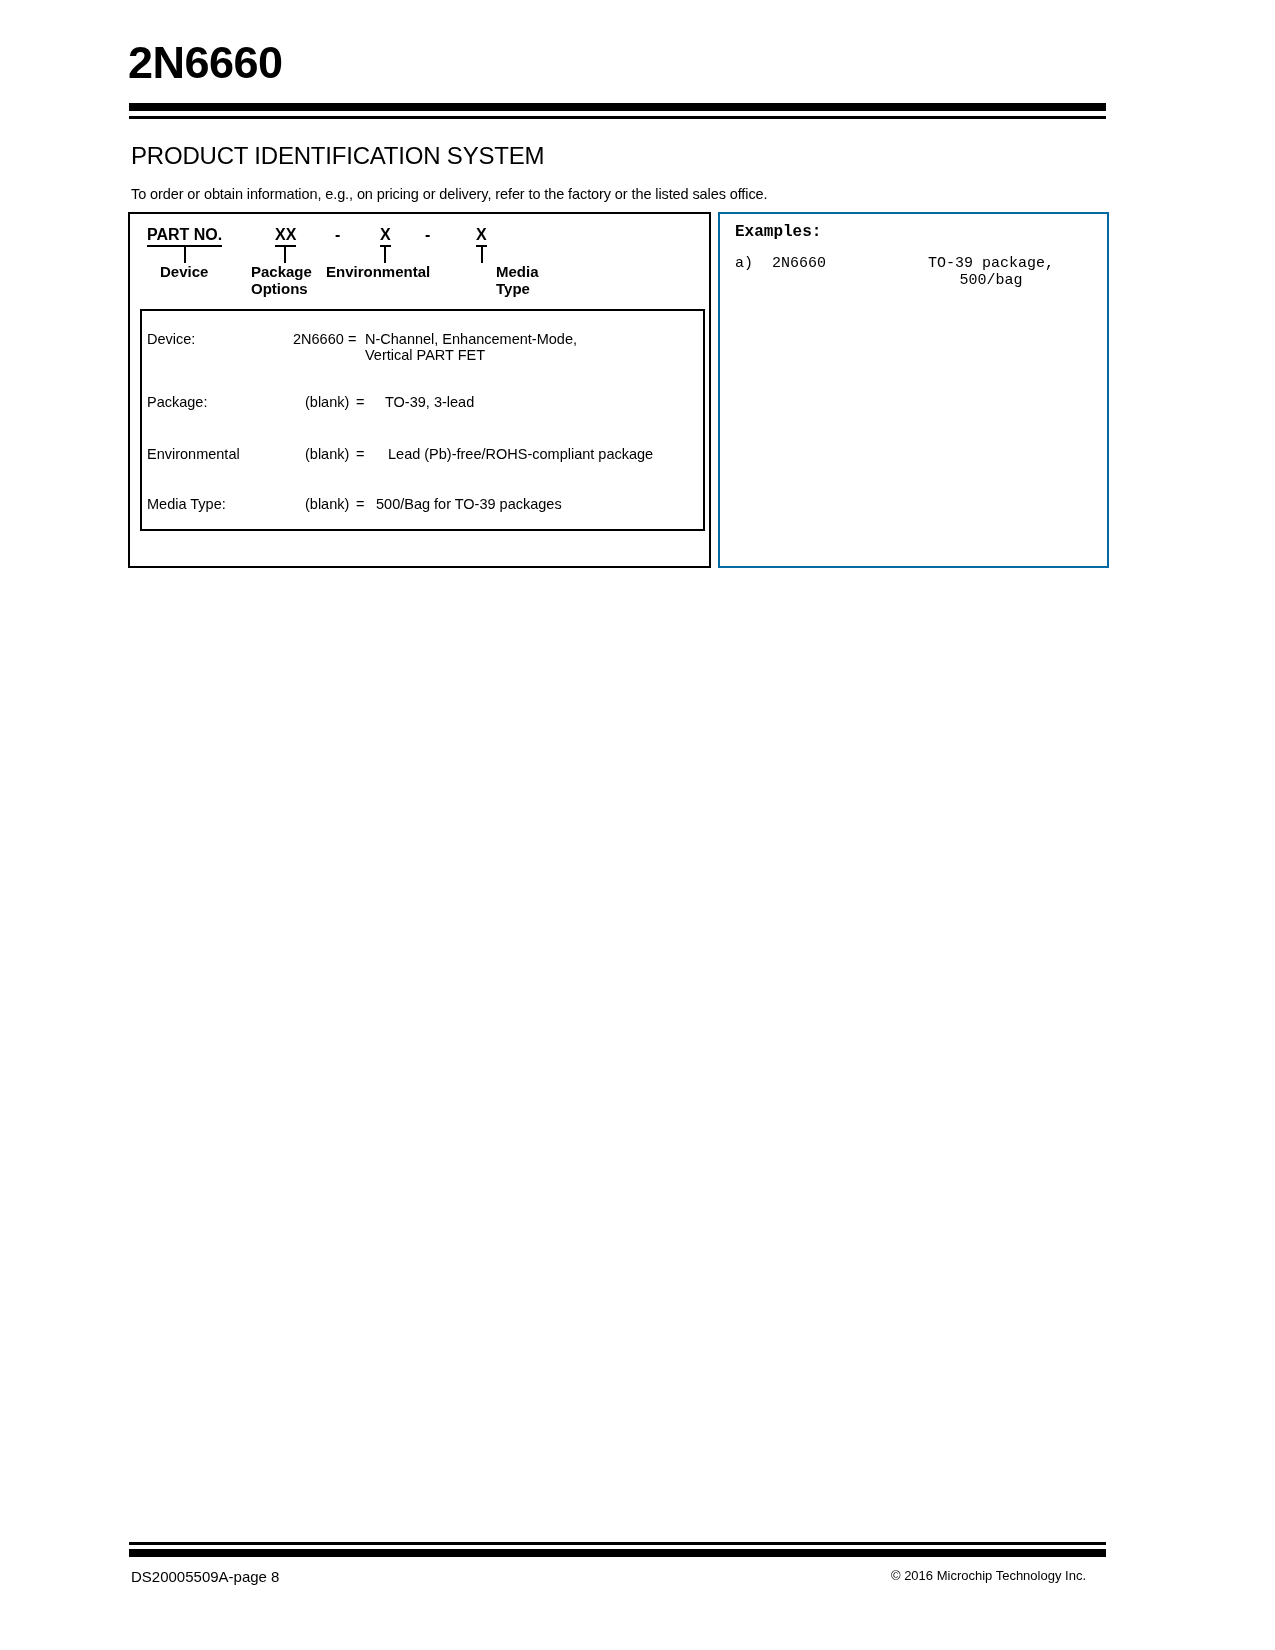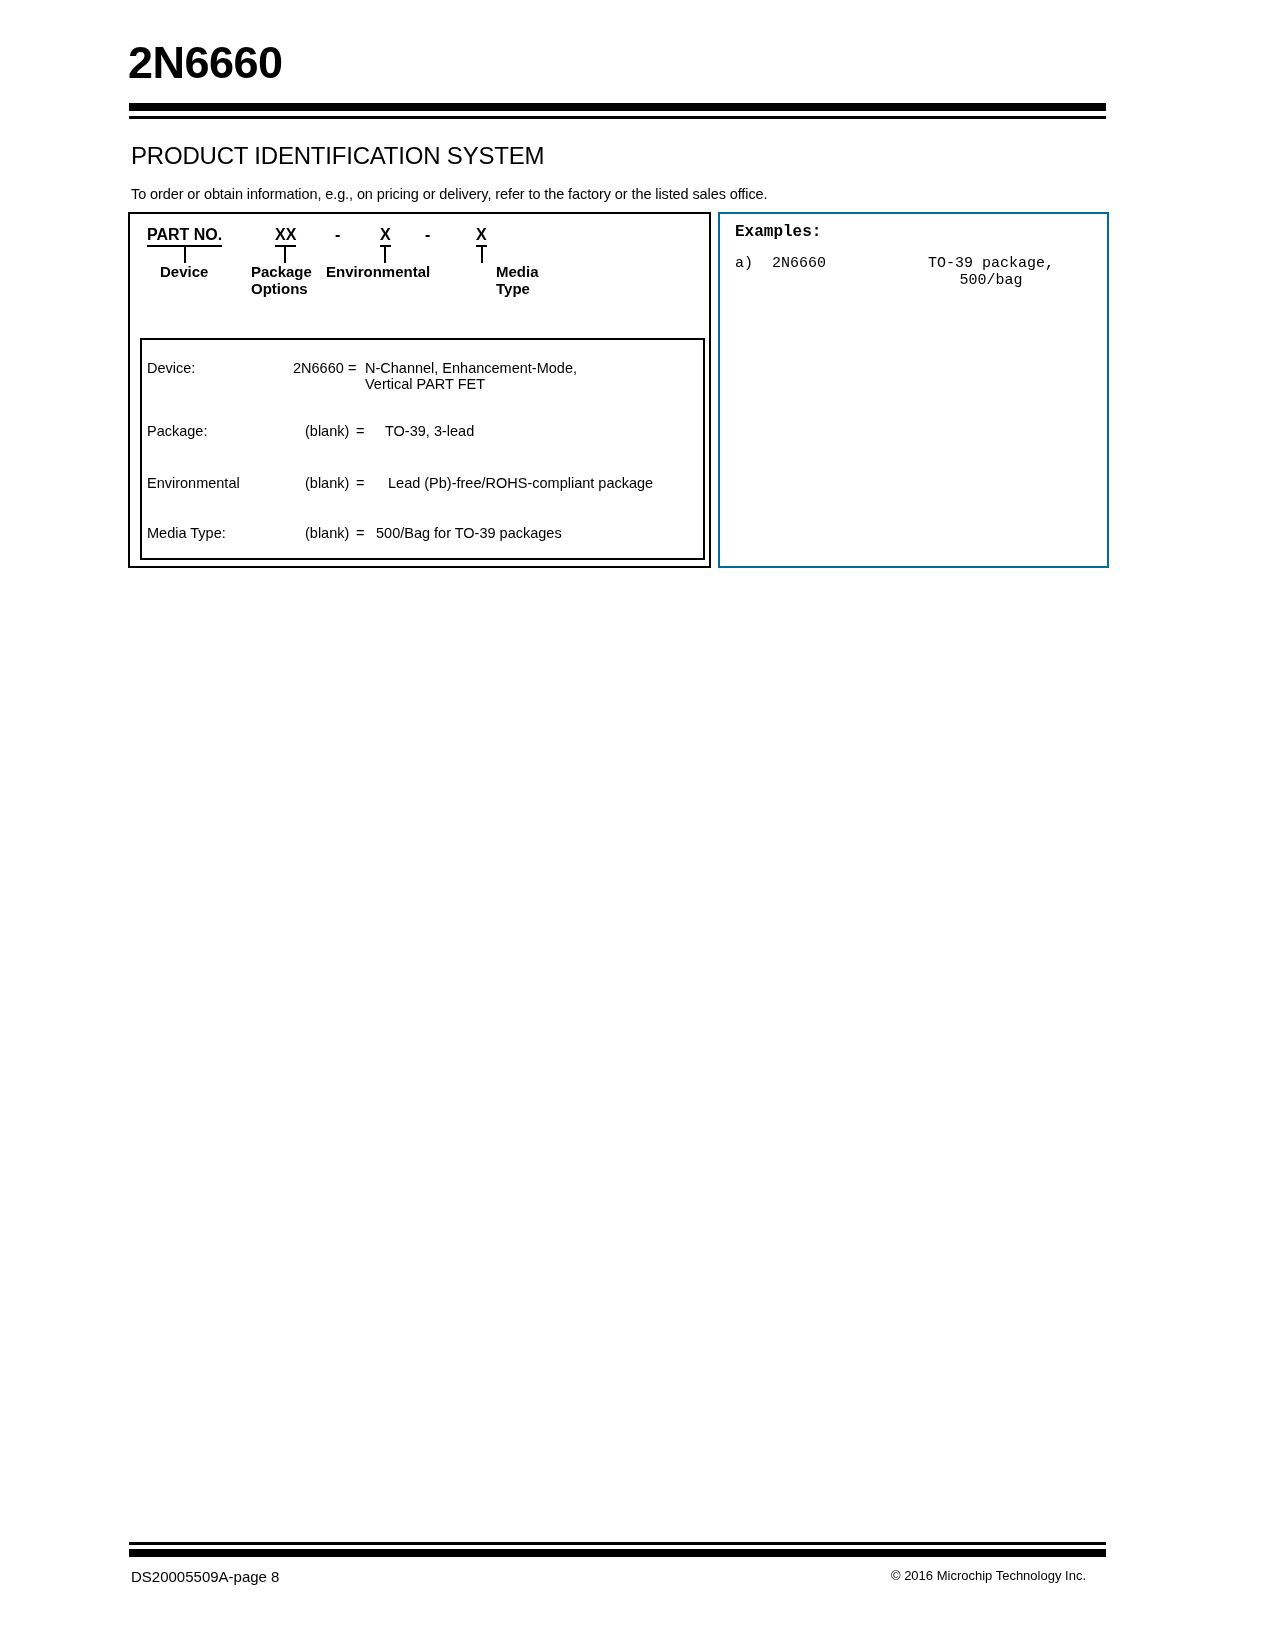--- a/index.html
+++ b/index.html
@@ -33,21 +33,21 @@
   .tick-2{left:154px;}
   .tick-3{left:254px;}
   .tick-4{left:351px;}
   .field-label{position:absolute;top:49px;font-size:15px;font-weight:bold;line-height:17px;}
   .fl-device{left:30px;}
   .fl-package{left:121px;}
   .fl-environmental{left:196px;}
   .fl-media{left:330px;margin-left:36px;}
 
   
-  .definitions-box{position:absolute;left:10px;top:124px;width:561px;height:218px;border:2px solid #000;}
+  .definitions-box{position:absolute;left:10px;top:95px;width:561px;height:218px;border:2px solid #000;}
   .def-row{position:absolute;left:0;width:100%;font-size:14.5px;}
   .row-0{top:20px;}
   .row-1{top:83px;}
   .row-2{top:135px;}
   .row-3{top:185px;}
   .def-label{position:absolute;left:5px;}
   .def-code{position:absolute;left:151px;}
   .def-eq{position:absolute;left:206px;}
   .def-desc{position:absolute;left:223px;line-height:16px;white-space:nowrap;}
   .row-1 .def-code,.row-2 .def-code,.row-3 .def-code{left:163px;}

